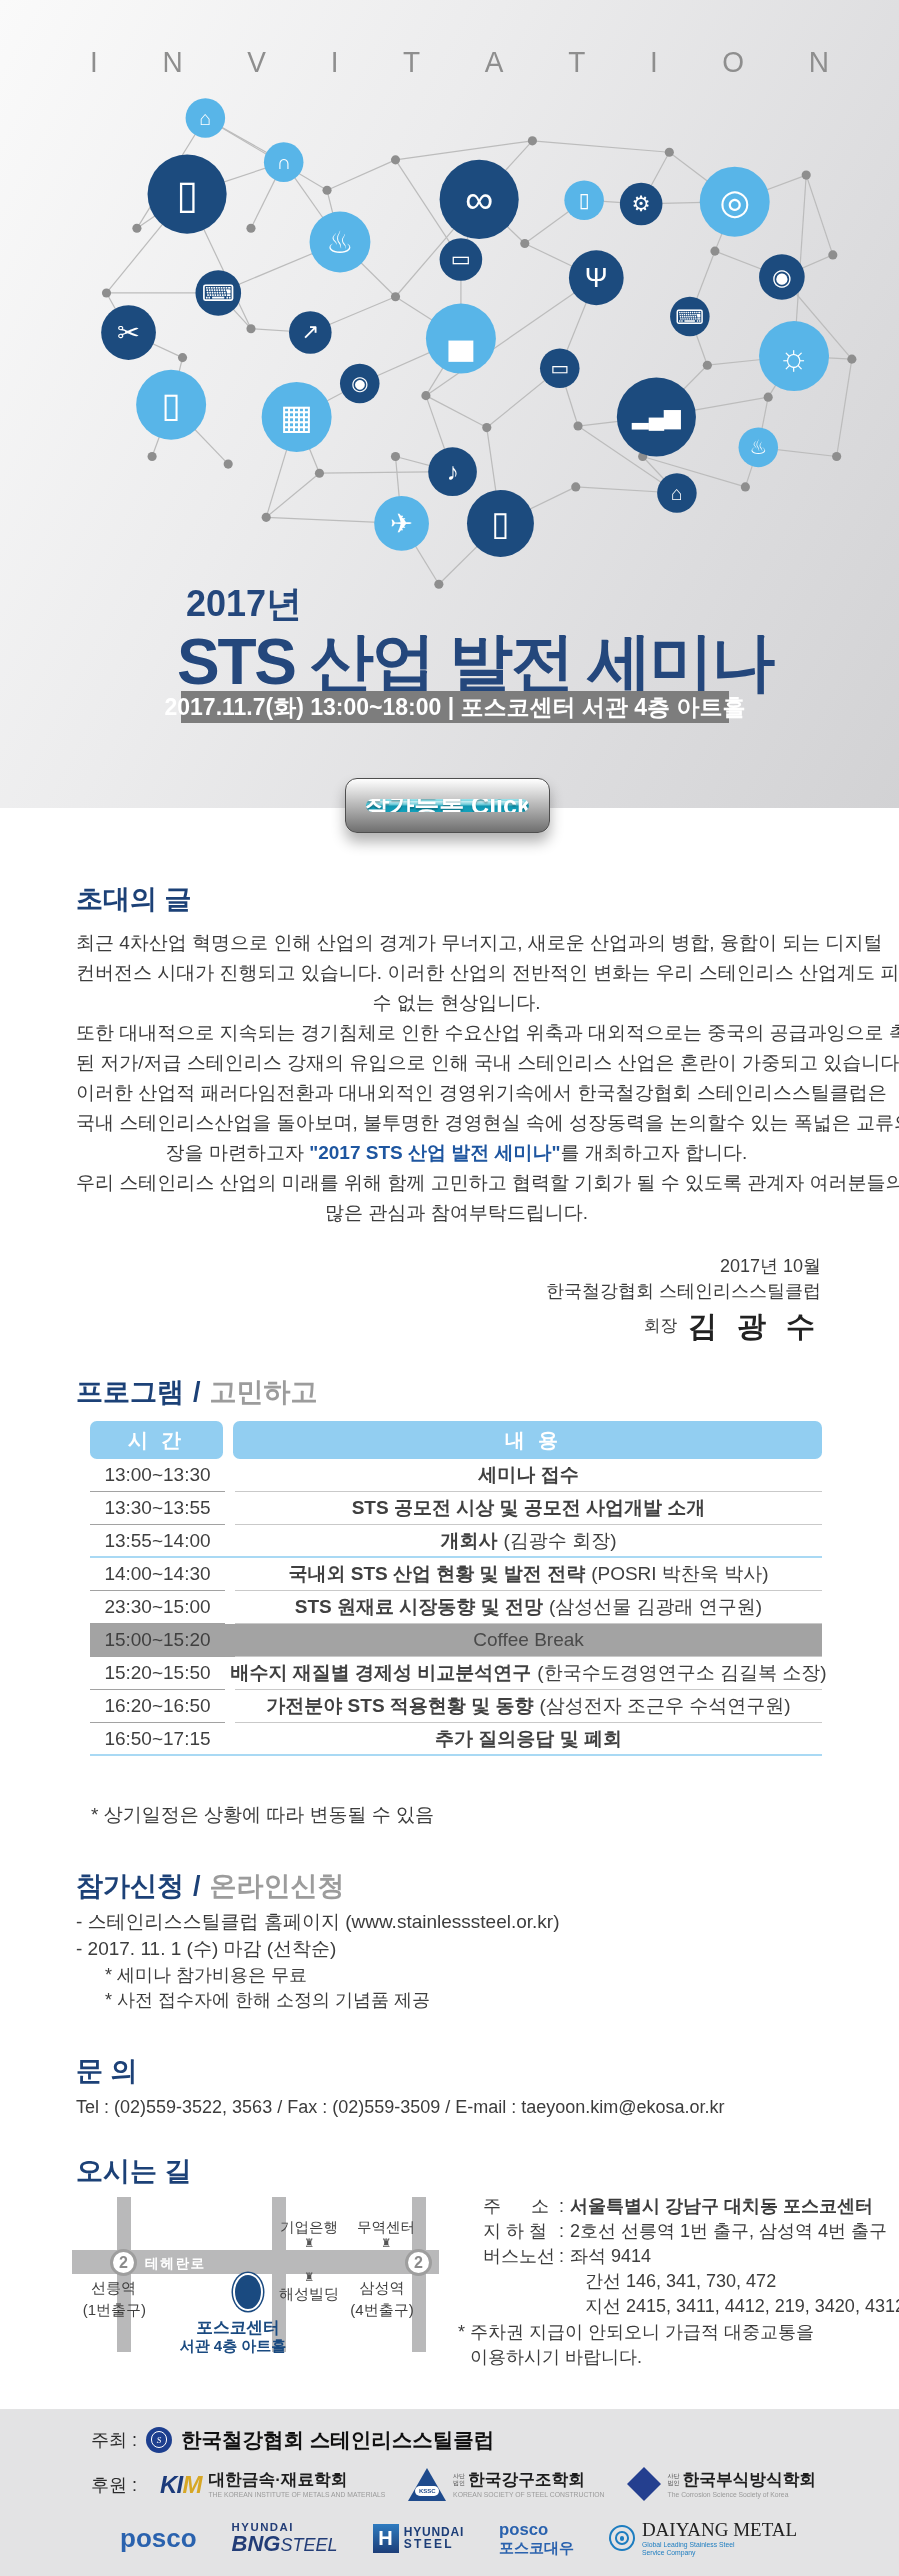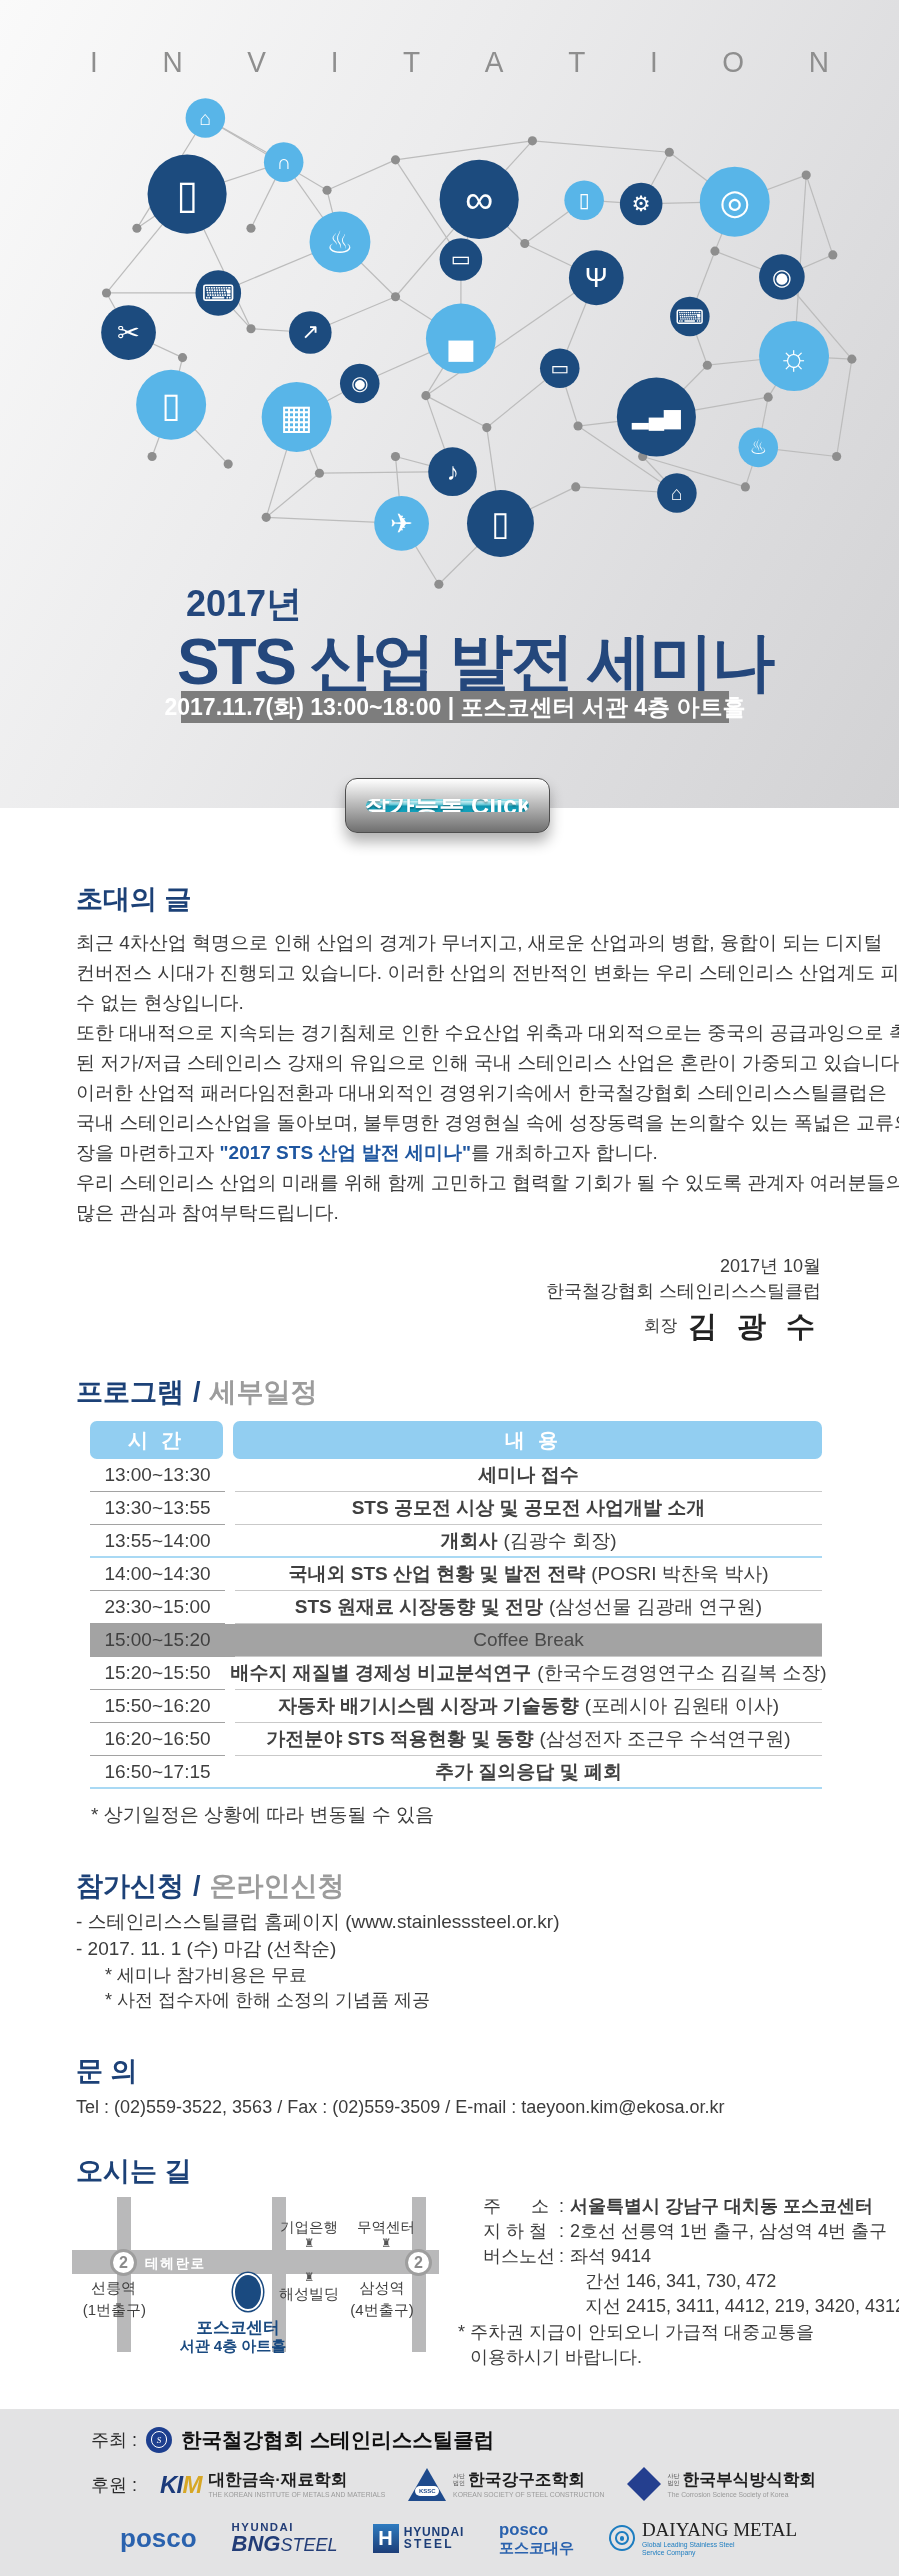--- a/index.html
+++ b/index.html
@@ -31,21 +31,21 @@
   .reg-label{position:relative;z-index:2;color:#fff;font-size:25px;font-weight:bold;
              text-shadow:0 1.5px 1.5px rgba(0,0,0,.25);white-space:nowrap;}
 
   
   .sec-heading{position:absolute;left:76px;font-size:27px;font-weight:bold;color:#1c4177;white-space:nowrap;}
   .sec-heading .slash{margin:0 9px;color:#1c4177;}
   .sec-heading .sub{color:#9c9c9c;}
 
   
   .invite-par{position:absolute;left:76px;top:928px;width:761px;font-size:19px;color:#3c3c3c;}
-  .invite-par .line{height:30px;line-height:30px;white-space:nowrap;}
+  .invite-par .line{height:30px;line-height:30px;white-space:nowrap;text-align:center;}
   .invite-par .hl{color:#1e56a0;font-weight:bold;}
   .signature{position:absolute;right:78px;top:1254px;text-align:right;color:#3c3c3c;}
   .sig-date{font-size:18px;height:24px;line-height:24px;}
   .sig-org{font-size:18px;height:26px;line-height:26px;}
   .sig-line3{margin-top:3px;}
   .sig-role{font-size:16.7px;margin-right:10.7px;vertical-align:4.6px;}
   .sig-name{font-size:29px;font-weight:bold;letter-spacing:6px;color:#222;}
 
   
   .ptable{position:absolute;left:90px;top:1421px;width:732px;}
@@ -361,21 +361,21 @@
     </div>
   <div class="signature">
     <div class="sig-date">2017년 10월</div>
     <div class="sig-org">한국철강협회 스테인리스스틸클럽</div>
     <div class="sig-line3">
       <span class="sig-role">회장</span><span class="sig-name">김 광 수</span>
     </div>
   </div>
 
   <div class="sec-heading" style="top:1374px;">
-    <span>프로그램</span><span class="slash">/</span><span class="sub">세부일정</span>
+    <span>프로그램</span><span class="slash">/</span><span class="sub">고민하고</span>
   </div>
   <div class="ptable">
     <div class="phead">
       <div class="pill pill-time">시 간</div>
       <div class="pill-gap"></div>
       <div class="pill pill-content">내 용</div>
     </div>
     <div id="prows">
         <div class="prow">
           <div class="ptime">13:00~13:30</div>
@@ -421,28 +421,20 @@
           <div class="pcontent">
             <span class="ptitle">Coffee Break</span>
           </div>
         </div>
         <div class="prow">
           <div class="ptime">15:20~15:50</div>
           <div class="pgap"></div>
           <div class="pcontent">
             <span class="ptitle">배수지 재질별 경제성 비교분석연구</span>
             <span class="pspeaker">(한국수도경영연구소 김길복 소장)</span>
-          </div>
-        </div>
-        <div class="prow">
-          <div class="ptime">15:50~16:20</div>
-          <div class="pgap"></div>
-          <div class="pcontent">
-            <span class="ptitle">자동차 배기시스템 시장과 기술동향</span>
-            <span class="pspeaker">(포레시아 김원태 이사)</span>
           </div>
         </div>
         <div class="prow">
           <div class="ptime">16:20~16:50</div>
           <div class="pgap"></div>
           <div class="pcontent">
             <span class="ptitle">가전분야 STS 적용현황 및 동향</span>
             <span class="pspeaker">(삼성전자 조근우 수석연구원)</span>
           </div>
         </div>

